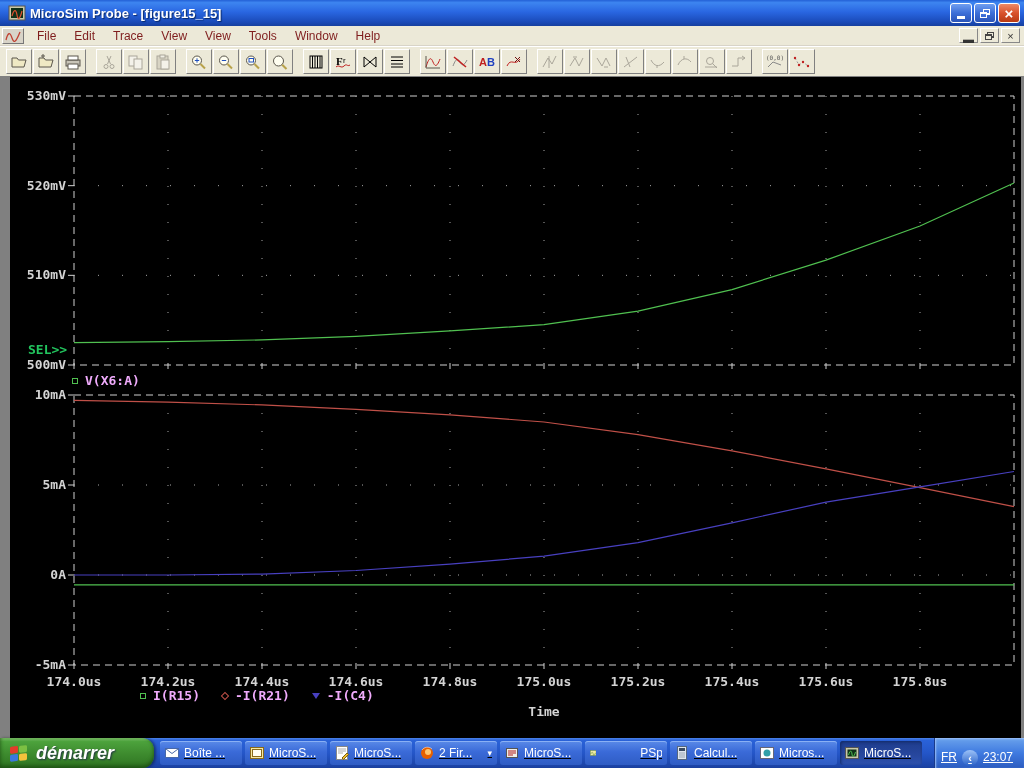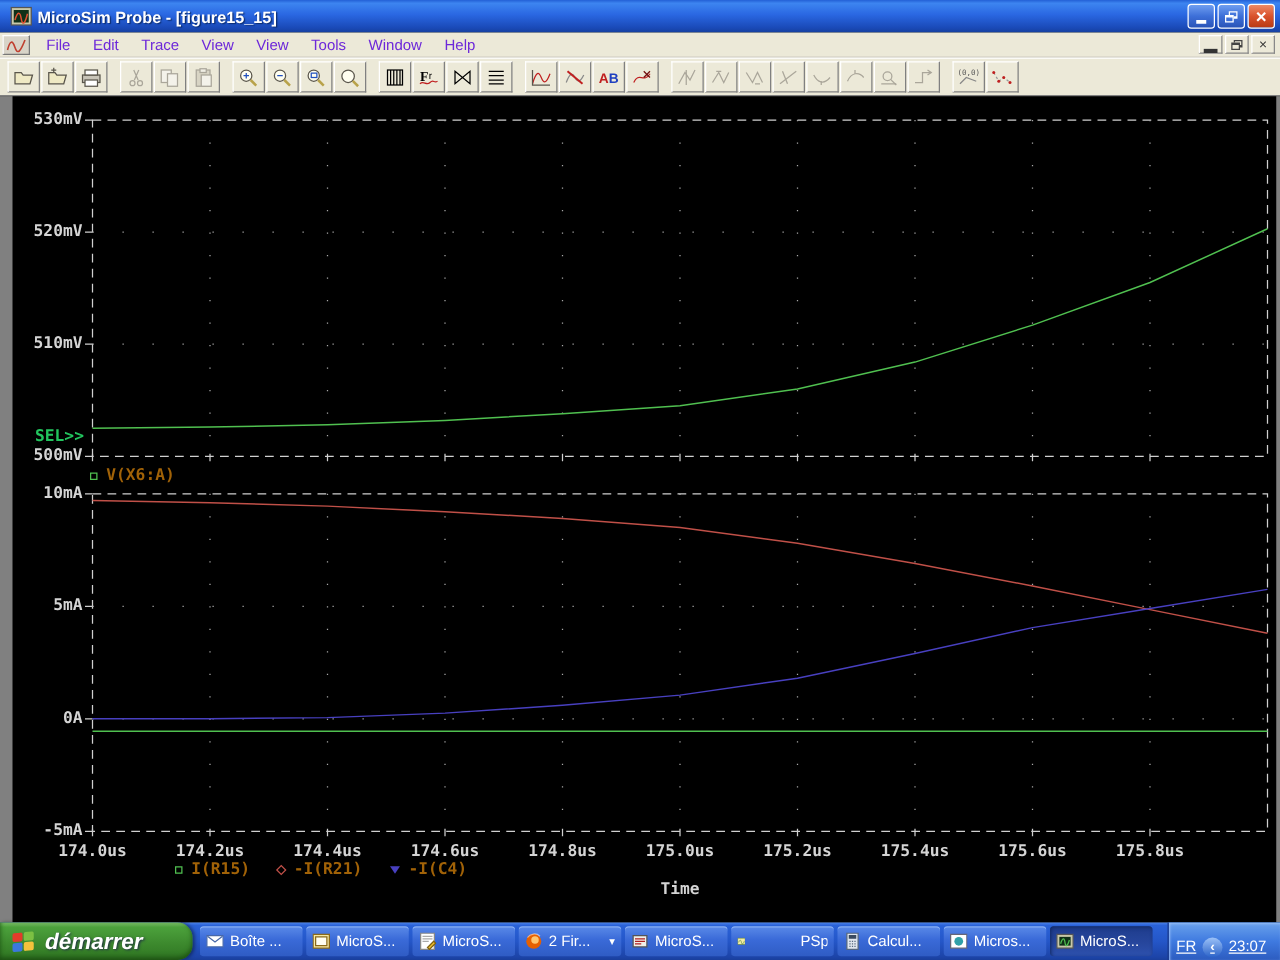--- a/index.html
+++ b/index.html
@@ -18,21 +18,21 @@
   .winbtn.close { background:linear-gradient(180deg,#ee8a66 0%,#d9522c 50%,#b83a14 100%); }
   .winbtn .min-glyph { width:8px; height:3px; background:#fff; margin-top:9px; }
   .restore-glyph { position:relative; width:10px; height:9px; }
   .restore-glyph .r1 { position:absolute; right:0; top:0; width:7px; height:6px; border:1px solid #fff; border-bottom-width:2px; }
   .restore-glyph .r2 { position:absolute; left:0; bottom:0; width:7px; height:6px; border:1px solid #fff; border-top-width:2px; background:rgba(61,111,216,.9); }
 
   .menubar { position:absolute; left:0; top:26px; width:1024px; height:20px;
     background:#ece9d8; border-bottom:1px solid #d8d4c8; display:flex; align-items:center; }
   .mdi-icon-btn { width:22px; height:16px; margin:0 4px 0 2px; background:#d8d4c8;
     border:1px solid; border-color:#fff #777 #777 #fff; display:flex; align-items:center; justify-content:center; }
-  .menu-item { padding:2px 9px; font-size:12px; color:#6d28d9; }
+  .menu-item { padding:2px 9px; font-size:12px; color:#7f1d1d; }
   .mdi-controls { margin-left:auto; display:flex; margin-right:4px; }
   .mdi-btn { width:19px; height:15px; margin-left:2px; display:flex; align-items:center; justify-content:center;
     font-size:11px; color:#333; background:#ece9d8; border:1px solid; border-color:#fff #888 #888 #fff; }
 
   .toolbar { position:absolute; left:0; top:46px; width:1024px; height:31px;
     background:#ece9d8; border-top:1px solid #fff; border-bottom:1px solid #808080;
     display:flex; align-items:center; padding-left:6px; }
   .tbtn { width:26px; height:25px; background:#ece9d8; border:1px solid; border-color:#fff #808080 #808080 #fff;
     display:flex; align-items:center; justify-content:center; margin-right:1px; }
   .tbtn.group-start { margin-left:9px; }
@@ -41,37 +41,37 @@
   
   .client { position:absolute; left:0; top:77px; width:1024px; height:661px; background:#808080; }
   .plot-area { position:absolute; left:10px; top:0; width:1011px; height:661px; background:#000; }
   .plot-area svg { position:absolute; left:0; top:0; }
   .plot-labels span { position:absolute; color:#d4d4d4;
      font-family:"DejaVu Sans Mono","Liberation Mono",monospace; font-size:13px; font-weight:bold; white-space:nowrap; }
   .ylab { width:56px; text-align:right; }
   .xlab { width:70px; text-align:center; }
 
   .legend-row { position:absolute; display:flex; align-items:center; gap:6px;
-     color:#a16207; font-family:"DejaVu Sans Mono","Liberation Mono",monospace; font-size:13px; font-weight:bold; }
+     color:#f0abfc; font-family:"DejaVu Sans Mono","Liberation Mono",monospace; font-size:13px; font-weight:bold; }
   .legend-item { display:flex; align-items:center; gap:7px; margin-right:16px; }
   .m-square { width:6px; height:6px; border:1px solid #50c050; }
   .m-diamond { width:6px; height:6px; border:1px solid #c05048; transform:rotate(45deg); }
   .m-triangle { width:0; height:0; border-left:4px solid transparent; border-right:4px solid transparent; border-top:6px solid #4840c0; }
   .sel-label { position:absolute; left:18px; top:265px; color:#22c55e;
      font-family:"DejaVu Sans Mono","Liberation Mono",monospace; font-size:13px; font-weight:bold; }
 
   
   .taskbar { position:absolute; left:0; top:738px; width:1024px; height:30px;
     background:linear-gradient(180deg,#4a82e8 0%,#2a62d8 8%,#2456c8 50%,#1c44a8 92%,#1a3f9c 100%); display:flex; }
   .start-btn { width:154px; height:30px; border-radius:0 12px 12px 0;
     background:linear-gradient(180deg,#7ec26a 0%,#4ca23c 12%,#3d8a2e 55%,#2f7522 100%);
     box-shadow:inset 0 -2px 4px #1c4f12, 2px 0 3px rgba(0,0,0,.4);
     display:flex; align-items:center; padding-left:8px; gap:6px; }
   .start-label { color:#fff; font-weight:bold; font-style:italic; font-size:18px; text-shadow:1px 1px 2px #234; }
-  .tasks { flex:1; display:flex; align-items:flex-end; gap:3px; padding:3px 12px 3px 6px; min-width:0; }
+  .tasks { flex:1; display:flex; align-items:flex-end; gap:3px; padding:3px 12px 3px 6px; min-width:0;text-decoration:underline; }
   .task-btn { flex:1; max-width:90px; height:24px; border-radius:3px;
     background:linear-gradient(180deg,#5a8ae8 0%,#3a6ad8 45%,#2f5cc4 100%);
     box-shadow:inset 0 1px 0 #8ab0f4; color:#fff; font-size:12px;
     display:flex; align-items:center; gap:5px; padding:0 5px; overflow:hidden; white-space:nowrap; }
   .task-btn.active { background:linear-gradient(180deg,#1e3c8c 0%,#27479e 60%,#2d51ae 100%);
     box-shadow:inset 1px 1px 3px #122a66; }
   .task-btn .drop { margin-left:auto; font-size:9px; }
   .tray { width:90px; height:30px; border-left:1px solid #1a3a8a;
     background:linear-gradient(180deg,#6aa2ec 0%,#3f7ae0 50%,#2c5cc0 100%);
     box-shadow:inset 1px 1px 2px #9cc0f8; display:flex; align-items:flex-start; gap:5px; padding:12px 6px; color:#fff; font-size:12px;text-decoration:underline; }

